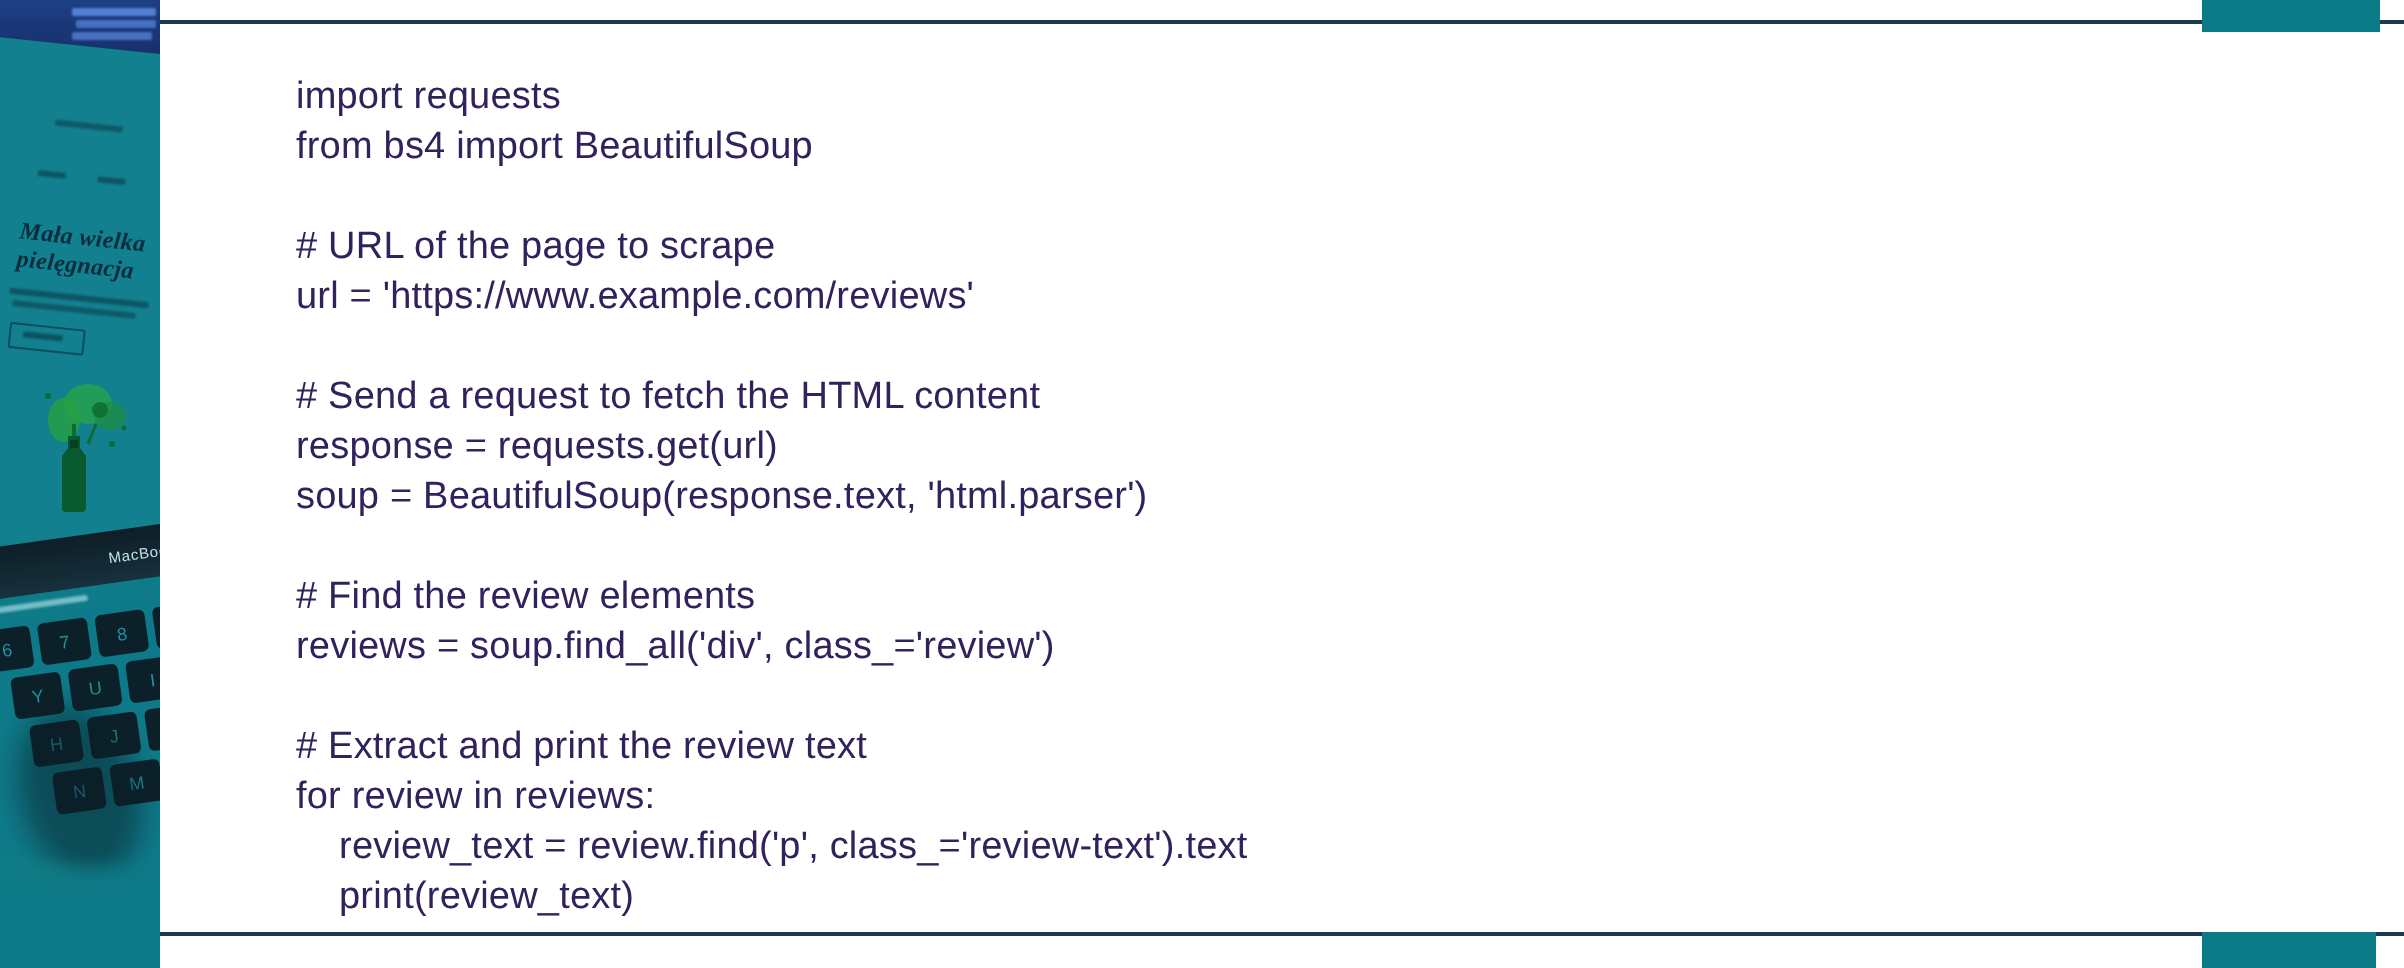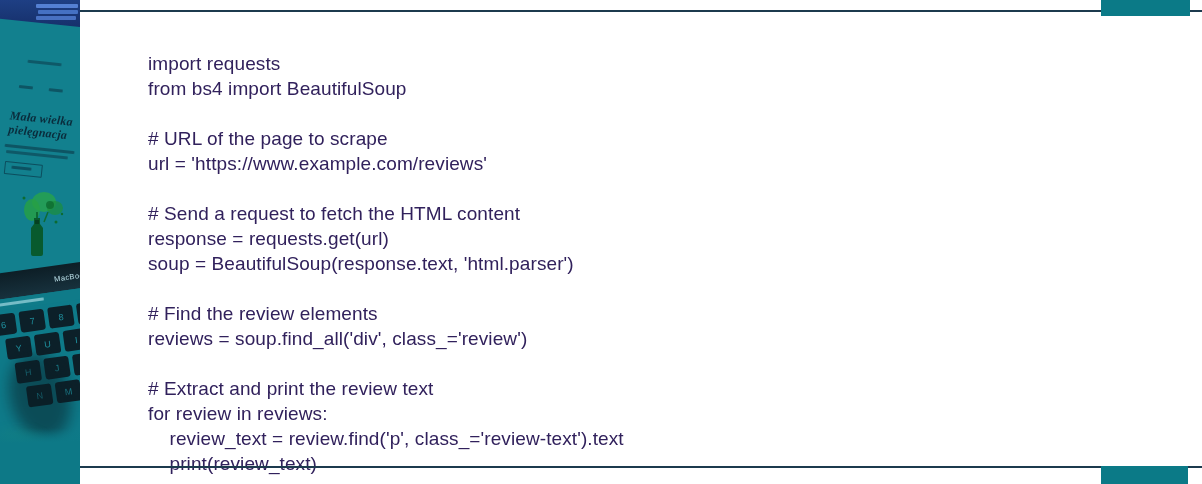--- a/index.html
+++ b/index.html
@@ -84,21 +84,21 @@
   .strip-bottom-fill{
     position:absolute;left:0;top:428px;width:80px;height:56px;
     background:linear-gradient(180deg,rgba(13,121,135,0) 0%,#0d7987 26%,#0d7987 100%);
   }
 
   
   .code-card{position:absolute;left:80px;top:0;width:1122px;height:484px;background:var(--panel,#ffffff);}
   .code{
     position:absolute;left:68px;top:36px;
     font-size:19px;line-height:25px;color:var(--code,#31215c);
-    white-space:pre;letter-spacing:.1px;margin-top:15px;
+    white-space:pre;letter-spacing:.1px;
   }
   .code-line{height:25px;}
 
   
   .rule{position:absolute;left:80px;width:1122px;height:2px;background:var(--rule,#1c3a4e);}
   .rule-top{top:10px;}
   .rule-bottom{top:466px;}
   .accent{position:absolute;background:var(--accent,#0b7a87);}
   .accent-top{left:1101px;top:0;width:89px;height:16px;}
   .accent-bottom{left:1101px;top:466px;width:87px;height:18px;}

